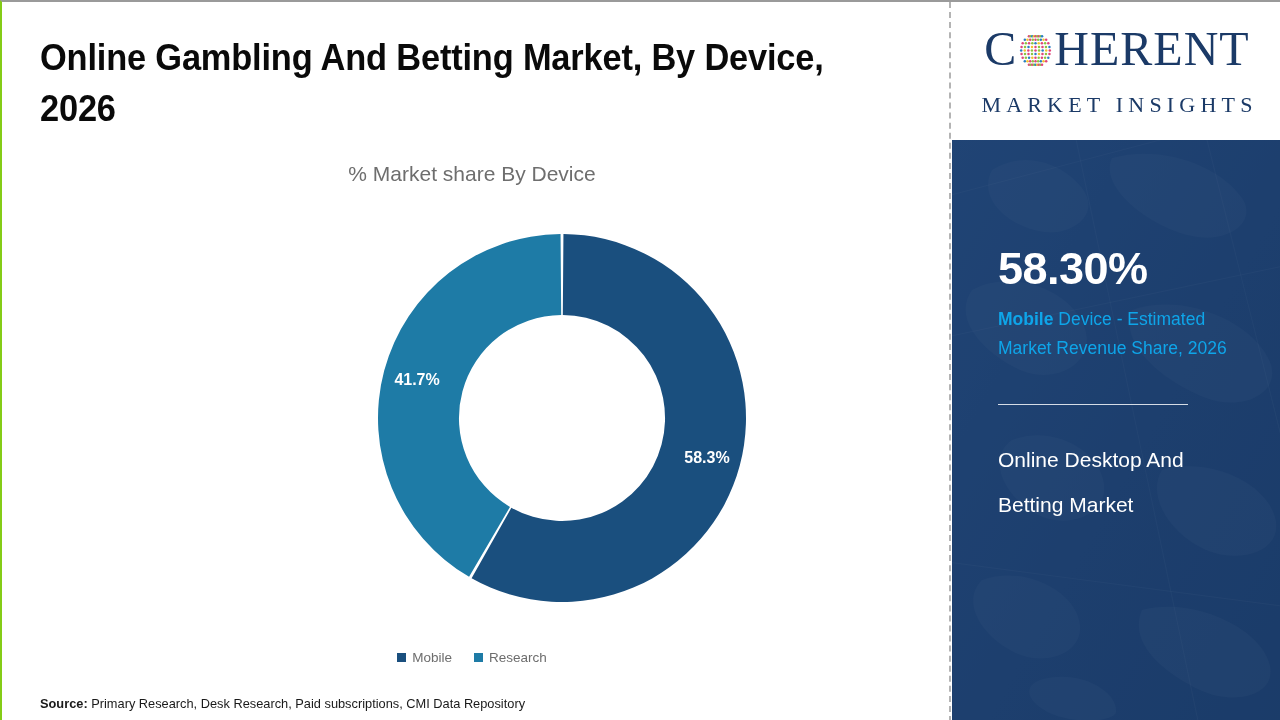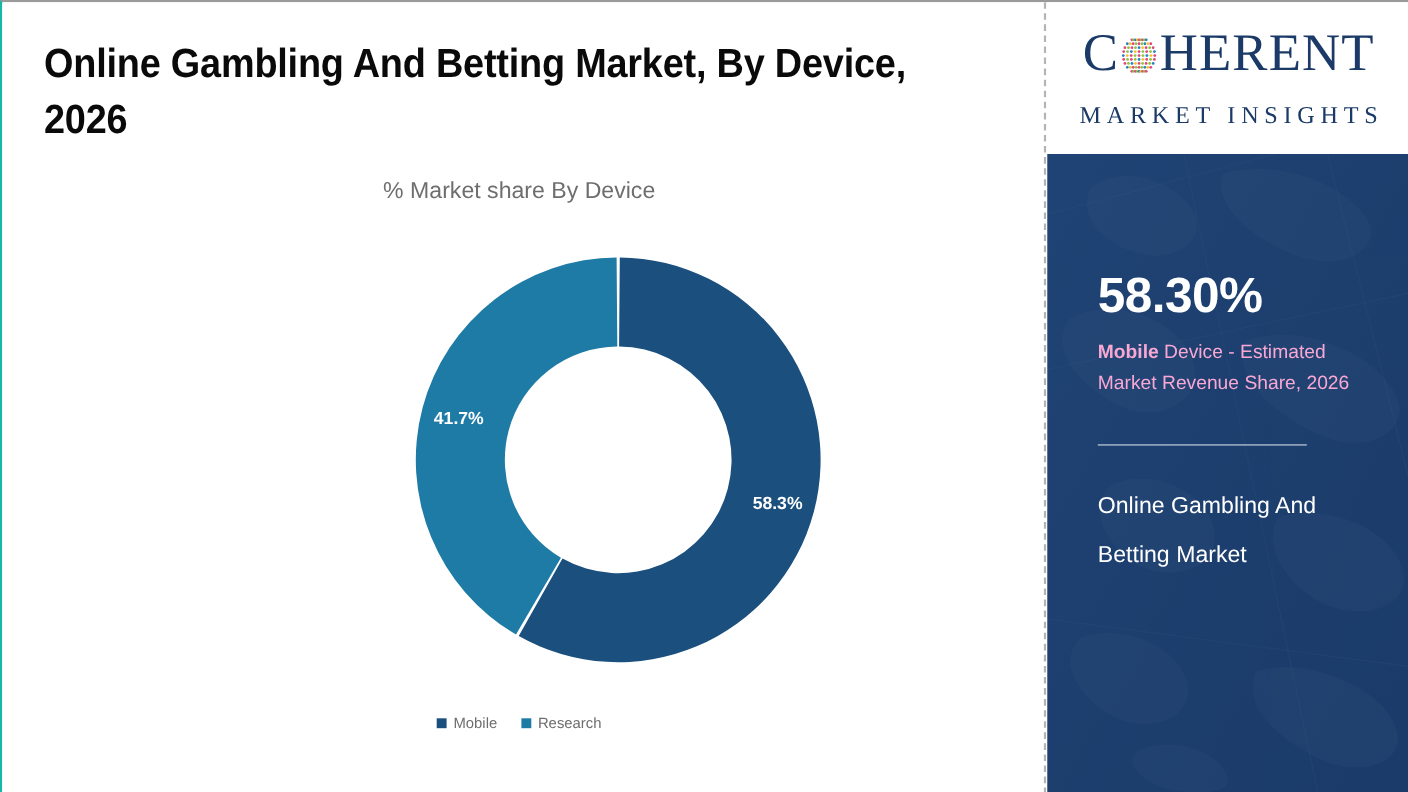--- a/index.html
+++ b/index.html
@@ -12,21 +12,21 @@
   }
 
   #canvas {
     position: relative;
     width: 1280px;
     height: 720px;
     background: #ffffff;
     overflow: hidden;
     box-sizing: border-box;
     border-top: 2px solid #9a9a9a;
-    border-left: 2px solid #14b8a6;
+    border-left: 2px solid #84cc16;
   }
 
   
   #left-pane {
     position: absolute;
     left: 0; top: 0;
     width: 948px;
     height: 720px;
     background: #ffffff;
   }
@@ -214,21 +214,21 @@
     font-size: 45px;
     font-weight: bold;
     color: #ffffff;
     line-height: 1;
     letter-spacing: -0.5px;
   }
   #stat-caption {
     margin-top: 14px;
     width: 262px;
     font-size: 17.5px;
-    color: #f9a8d4;
+    color: #0ea5e9;
     line-height: 1.63;
   }
   #stat-caption .bold { font-weight: bold; }
 
   #panel-rule {
     margin-top: 42px;
     width: 190px;
     height: 0;
     border-top: 1.5px solid #d5dce6;
   }
@@ -270,20 +270,23 @@
       <div class="legend-item">
         <span class="legend-swatch" id="sw-0" style="background: rgb(26, 79, 126);"></span>
         <span class="legend-text">Mobile</span>
       </div>
       <div class="legend-item">
         <span class="legend-swatch" id="sw-1" style="background: rgb(30, 123, 166);"></span>
         <span class="legend-text">Research</span>
       </div>
     </div>
 
+    <div id="source-line">
+      <span class="bold">Source:</span><span>&nbsp;</span><span>Primary Research, Desk Research, Paid subscriptions, CMI Data Repository</span>
+    </div>
   </div>
 
   <div id="divider"></div>
 
   <div id="right-pane">
 
     <div id="logo-area">
       <div id="logo-row">
         <span class="logo-word">C</span>
         <svg id="logo-globe" viewBox="0 0 100 100">
@@ -408,17 +411,17 @@
 
       <div id="panel-content">
         <div id="big-stat">58.30%</div>
 
         <div id="stat-caption">
           <span class="bold">Mobile</span><span> Device - Estimated Market Revenue Share, 2026</span>
         </div>
 
         <div id="panel-rule"></div>
 
-        <div id="panel-market-name">Online Gambling And Betting Market</div>
+        <div id="panel-market-name">Online Desktop And Betting Market</div>
       </div>
     </div>
   </div>
 </div>
 
 </body></html>

